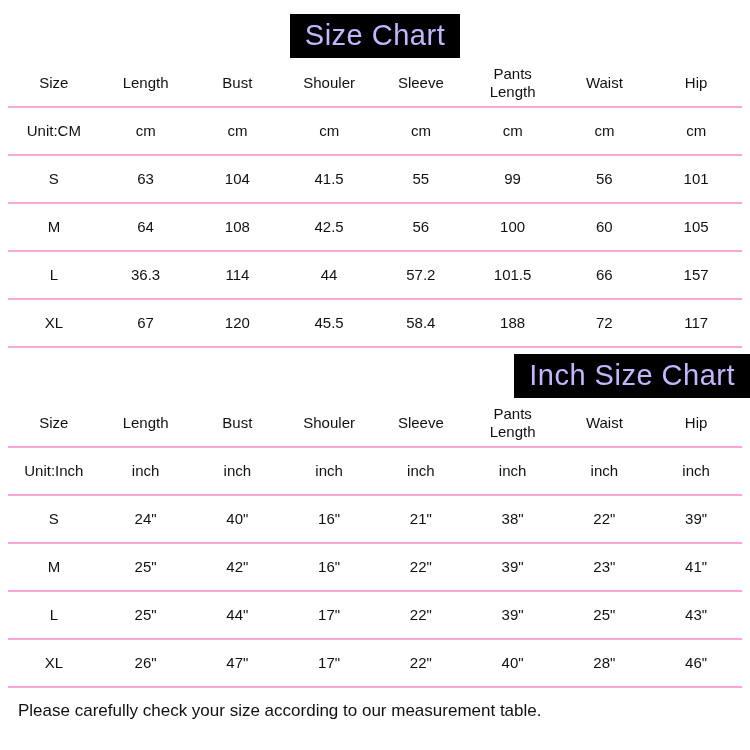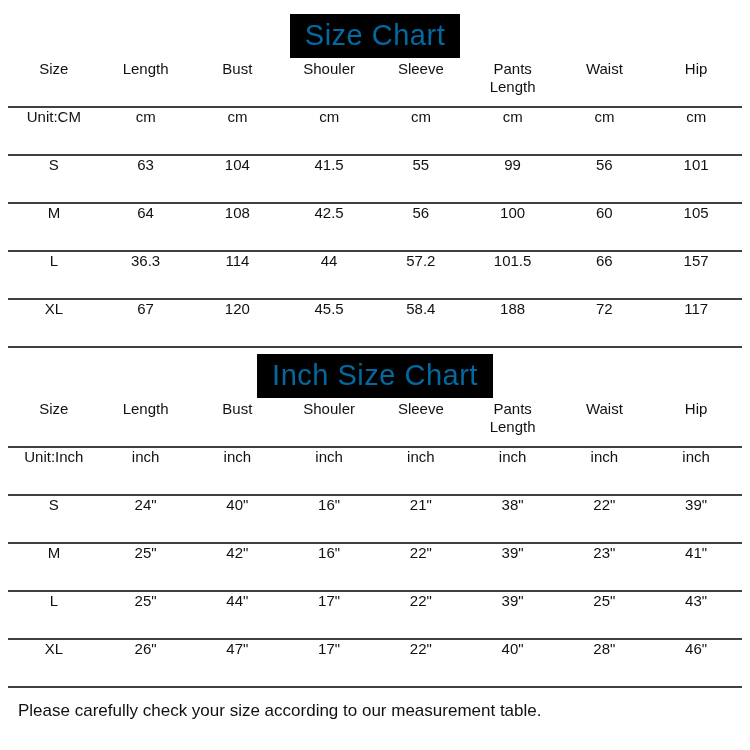--- a/index.html
+++ b/index.html
@@ -6,36 +6,36 @@
   html, body { margin: 0; padding: 0; }
   body {
     width: 750px;
     height: 750px;
     background: #ffffff;
     font-family: "Liberation Sans", sans-serif;
     color: #111111;
     overflow: hidden;
   }
   .title-wrap { text-align: center; margin-top: 14px; }
-  .title-wrap.second { margin-top: 6px; }
+  .title-wrap.second { margin-top: 6px; text-align: right; }
   .title-box {
     display: inline-block;
     background: #000000;
-    color: #0369a1;
+    color: #c4b5fd;
     font-size: 29px;
     line-height: 1;
     padding: 7px 15px 8px 15px;
     letter-spacing: 0.5px;
   }
   .size-table { margin: 2px 8px 0 8px; }
   .trow {
     display: flex;
     height: 48px;
-    align-items: flex-start;
-    border-bottom: 2px solid #404040;
+    align-items: center;
+    border-bottom: 2px solid #f9a8d4;
   }
   .tcell {
     flex: 1 1 0;
     text-align: center;
     font-size: 15px;
     line-height: 18px;
     padding: 0 10px;
   }
   .footer { margin: 13px 0 0 18px; font-size: 17px; }
   .footer-line { line-height: 20px; margin-bottom: 13px; }

